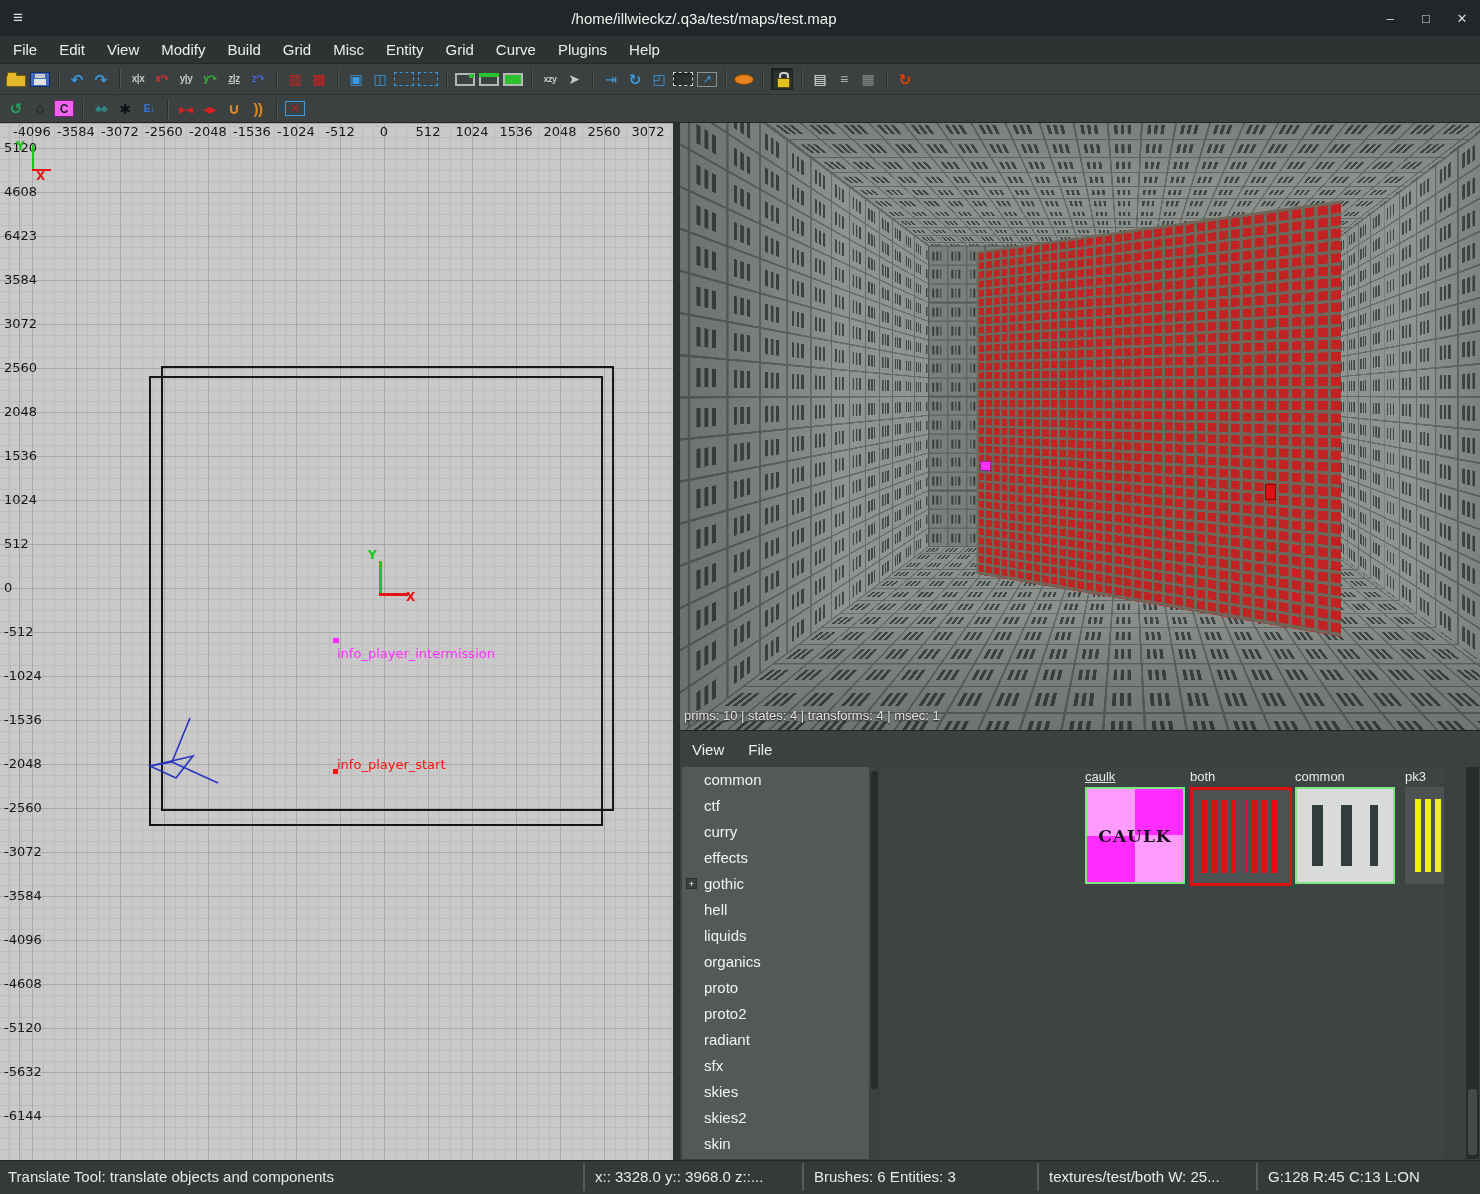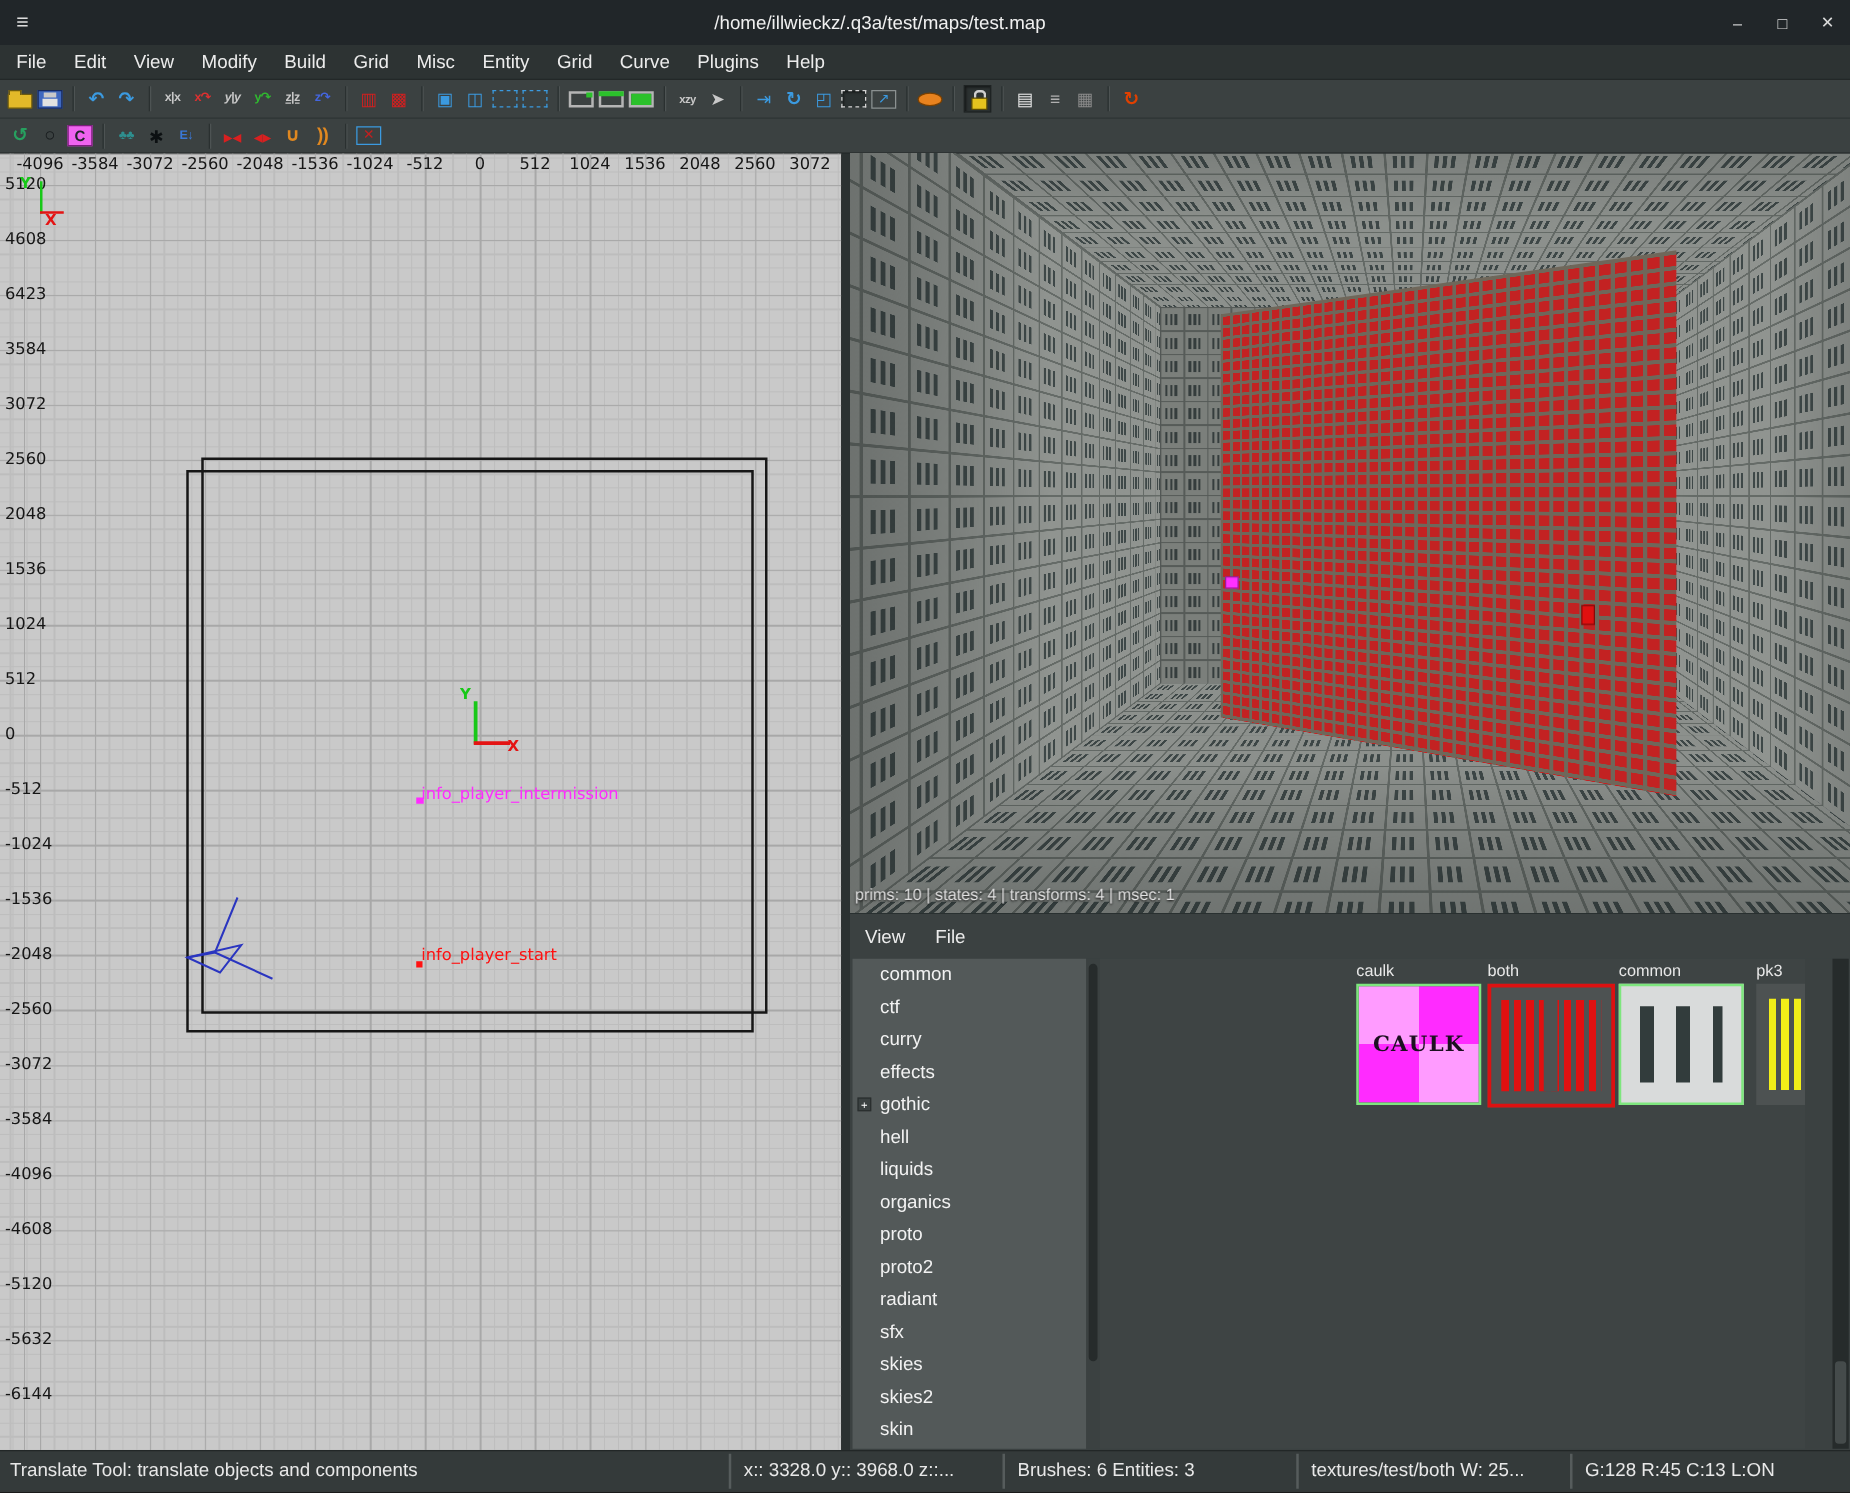--- a/index.html
+++ b/index.html
@@ -146,21 +146,21 @@
 
 <div class="abs toolbar" id="toolbar1">
   <span class="tbtn i-folder" style=""></span>
     <span class="tbtn i-floppy" style=""></span>
     <span class="tbtn sep" style=""></span>
     <span class="tbtn bold" style="color: rgb(59, 154, 224);">↶</span>
     <span class="tbtn bold" style="color: rgb(59, 154, 224);">↷</span>
     <span class="tbtn sep" style=""></span>
     <span class="tbtn txt" style="color: rgb(200, 200, 200);">x|x</span>
     <span class="tbtn txt" style="color: rgb(224, 48, 48);">x↷</span>
-    <span class="tbtn txt" style="color: rgb(200, 200, 200); font-style: italic;">y|y</span>
+    <span class="tbtn txt" style="color: rgb(200, 200, 200);">y|y</span>
     <span class="tbtn txt" style="color: rgb(48, 184, 48);">y↷</span>
     <span class="tbtn txt" style="color: rgb(200, 200, 200); text-decoration: underline;">z|z</span>
     <span class="tbtn txt" style="color: rgb(68, 102, 224);">z↷</span>
     <span class="tbtn sep" style=""></span>
     <span class="tbtn " style="color: rgb(208, 32, 32);">▥</span>
     <span class="tbtn " style="color: rgb(208, 32, 32);">▩</span>
     <span class="tbtn sep" style=""></span>
     <span class="tbtn " style="color: rgb(59, 154, 224);">▣</span>
     <span class="tbtn " style="color: rgb(59, 154, 224);">◫</span>
     <span class="tbtn i-dash" style=""></span>
@@ -253,21 +253,21 @@
 
   <div class="brush-rect" style="left:149px;top:253px;width:450px;height:446px;"></div>
   <div class="brush-rect" style="left:161px;top:243px;width:449px;height:441px;"></div>
 
   <div class="axis-lbl" style="left:368px;top:425px;color:#18c818;">Y</div>
   <div class="axis-line" style="left:379px;top:438px;width:3px;height:34px;background:#18c818;"></div>
   <div class="axis-line" style="left:379px;top:470px;width:29px;height:3px;background:#e41414;"></div>
   <div class="axis-lbl" style="left:406px;top:467px;color:#e41414;">X</div>
 
   <div style="position:absolute;left:0;top:0;">
-      <div class="ent-label" style="left: 337px; top: 505px; color: rgb(255, 43, 255);">info_player_intermission</div>
+      <div class="ent-label" style="left: 337px; top: 523px; color: rgb(255, 43, 255);">info_player_intermission</div>
       <div class="ent-marker" style="left: 333px; top: 515px; width: 6px; height: 5px; background: rgb(255, 43, 255);"></div>
     </div>
     <div style="position:absolute;left:0;top:0;">
       <div class="ent-label" style="left: 337px; top: 634px; color: rgb(255, 17, 17);">info_player_start</div>
       <div class="ent-marker" style="left: 333px; top: 646px; width: 5px; height: 5px; background: rgb(255, 17, 17);"></div>
     </div>
 
   <svg width="673" height="1037" style="position:absolute;left:0;top:0;pointer-events:none;">
     <polyline points="190,595 172,639 150,643" fill="none" stroke="#2a35c0" stroke-width="1.6"></polyline>
     <polygon points="150,643 193,633 176,655" fill="none" stroke="#2a35c0" stroke-width="1.6"></polygon>
@@ -367,21 +367,21 @@
       <div class="folder-item">
         
         <span>skin</span>
       </div>
   </div>
   <div id="list-scrollbar">
     <div id="list-scroll-thumb"></div>
   </div>
 
   <div id="texarea">
-    <div class="tex-item" style="left: 205px; top: 2px;">
+    <div class="tex-item" style="left: 205px; top: 2px; text-decoration: underline;">
         <div class="tex-label">caulk</div>
         <div class="thumb t-caulk b-green">
 
           <div class="caulk-word">CAULK</div>
         </div>
       </div>
       <div class="tex-item" style="left: 310px; top: 2px;">
         <div class="tex-label">both</div>
         <div class="thumb b-red">
           <div class="bars bars-red"></div>

